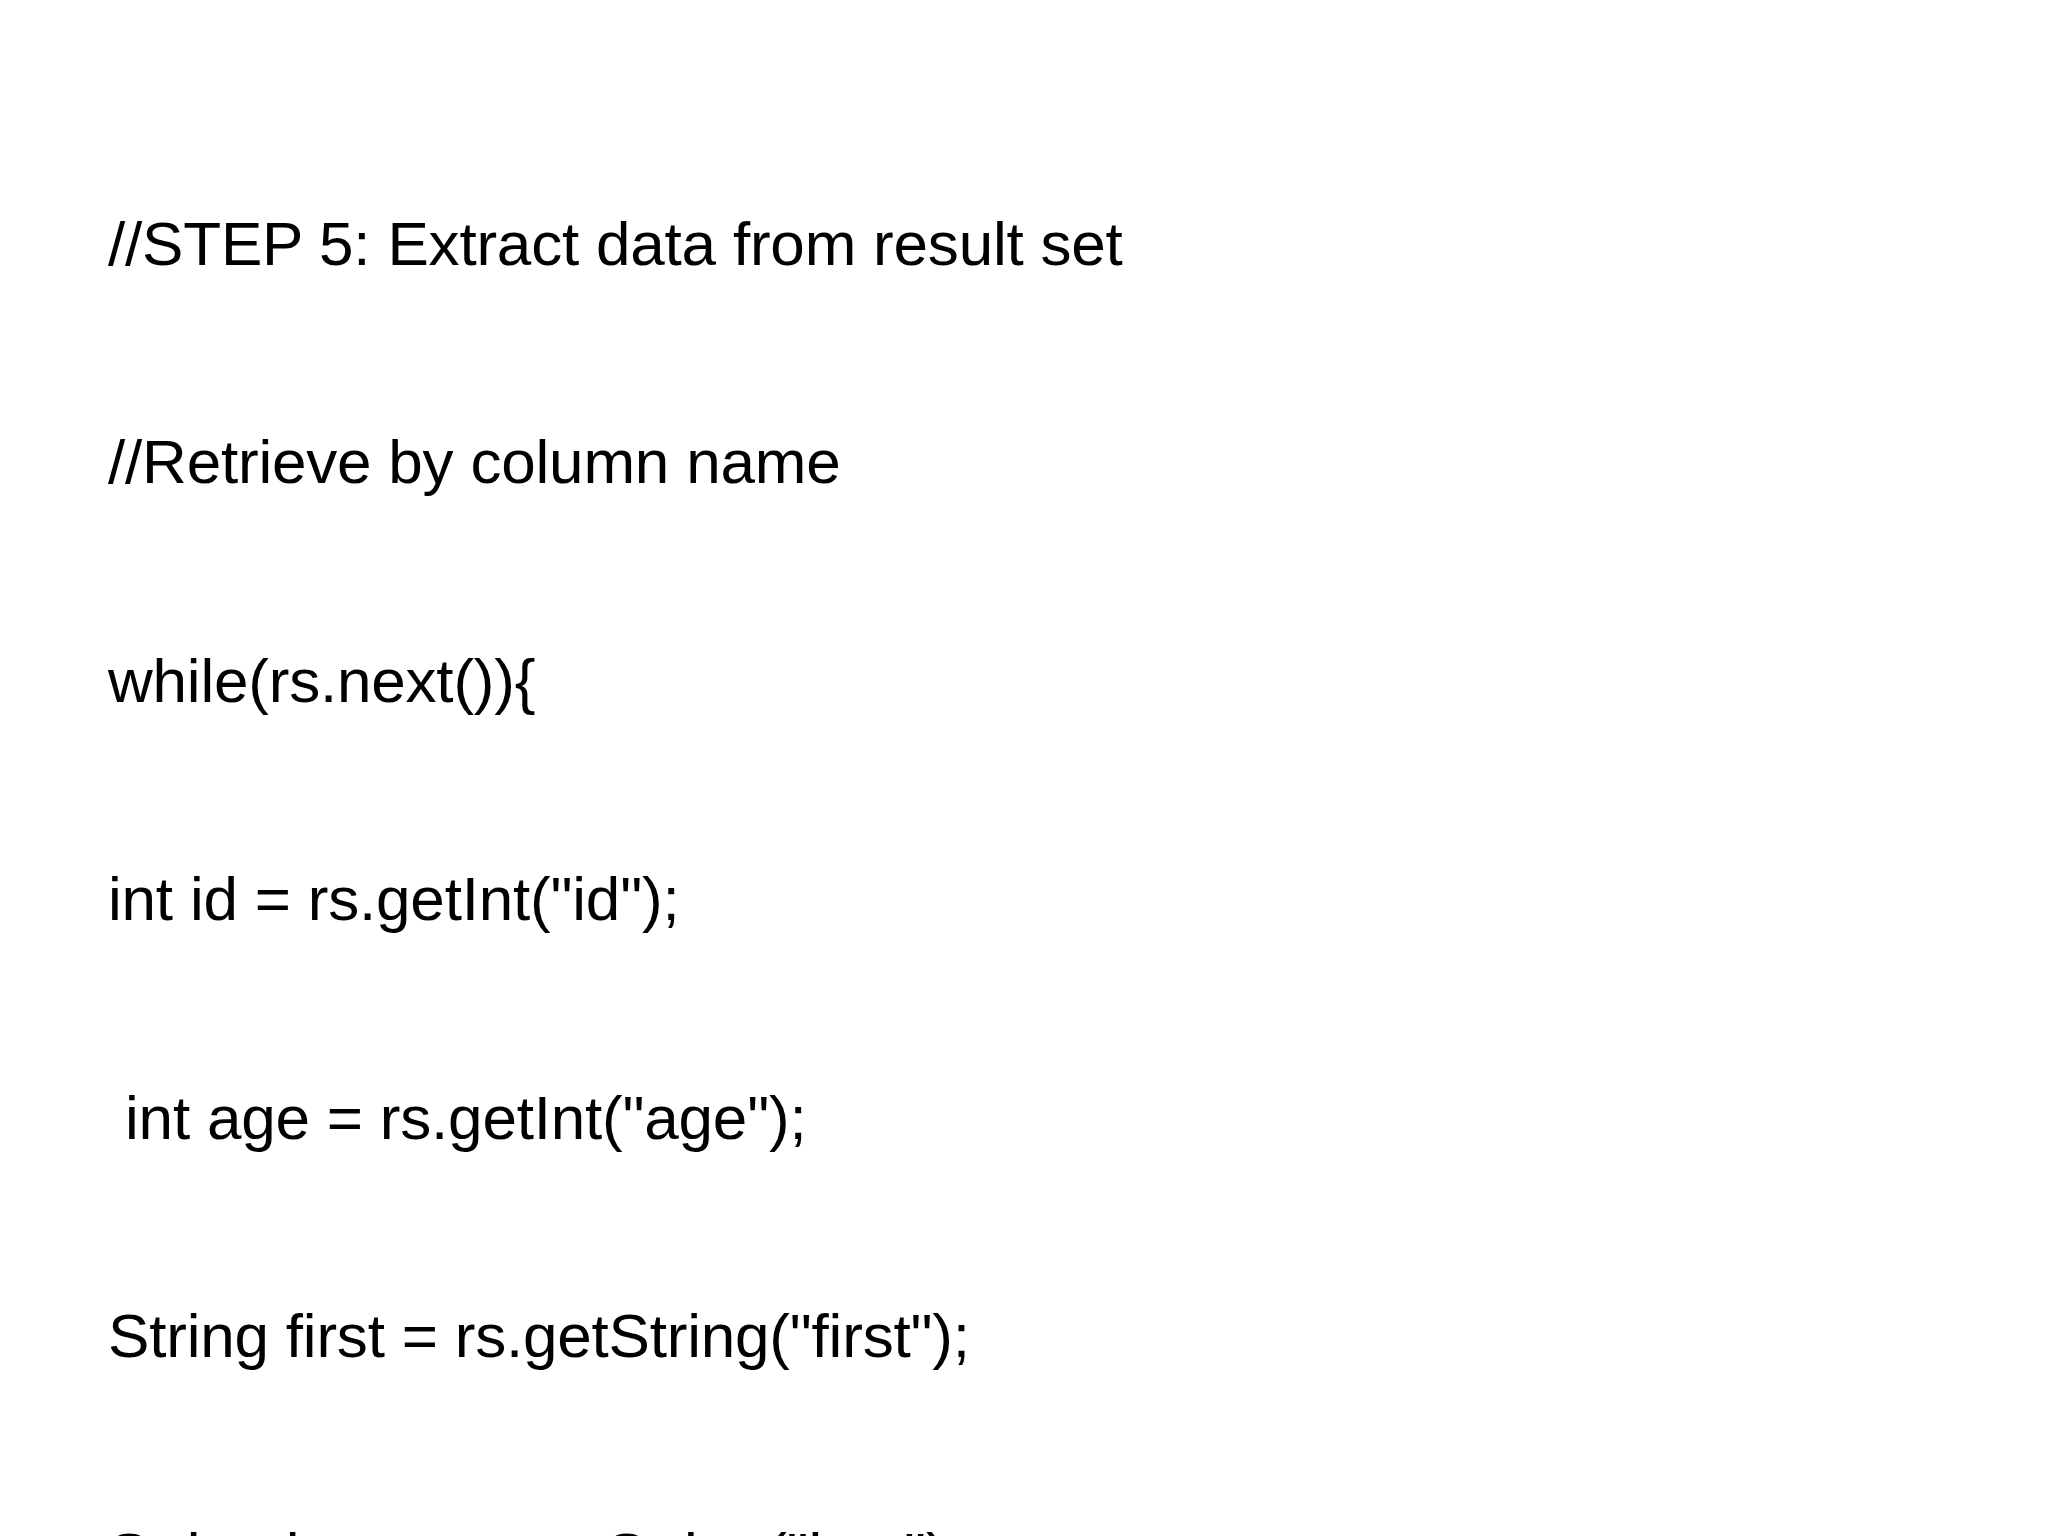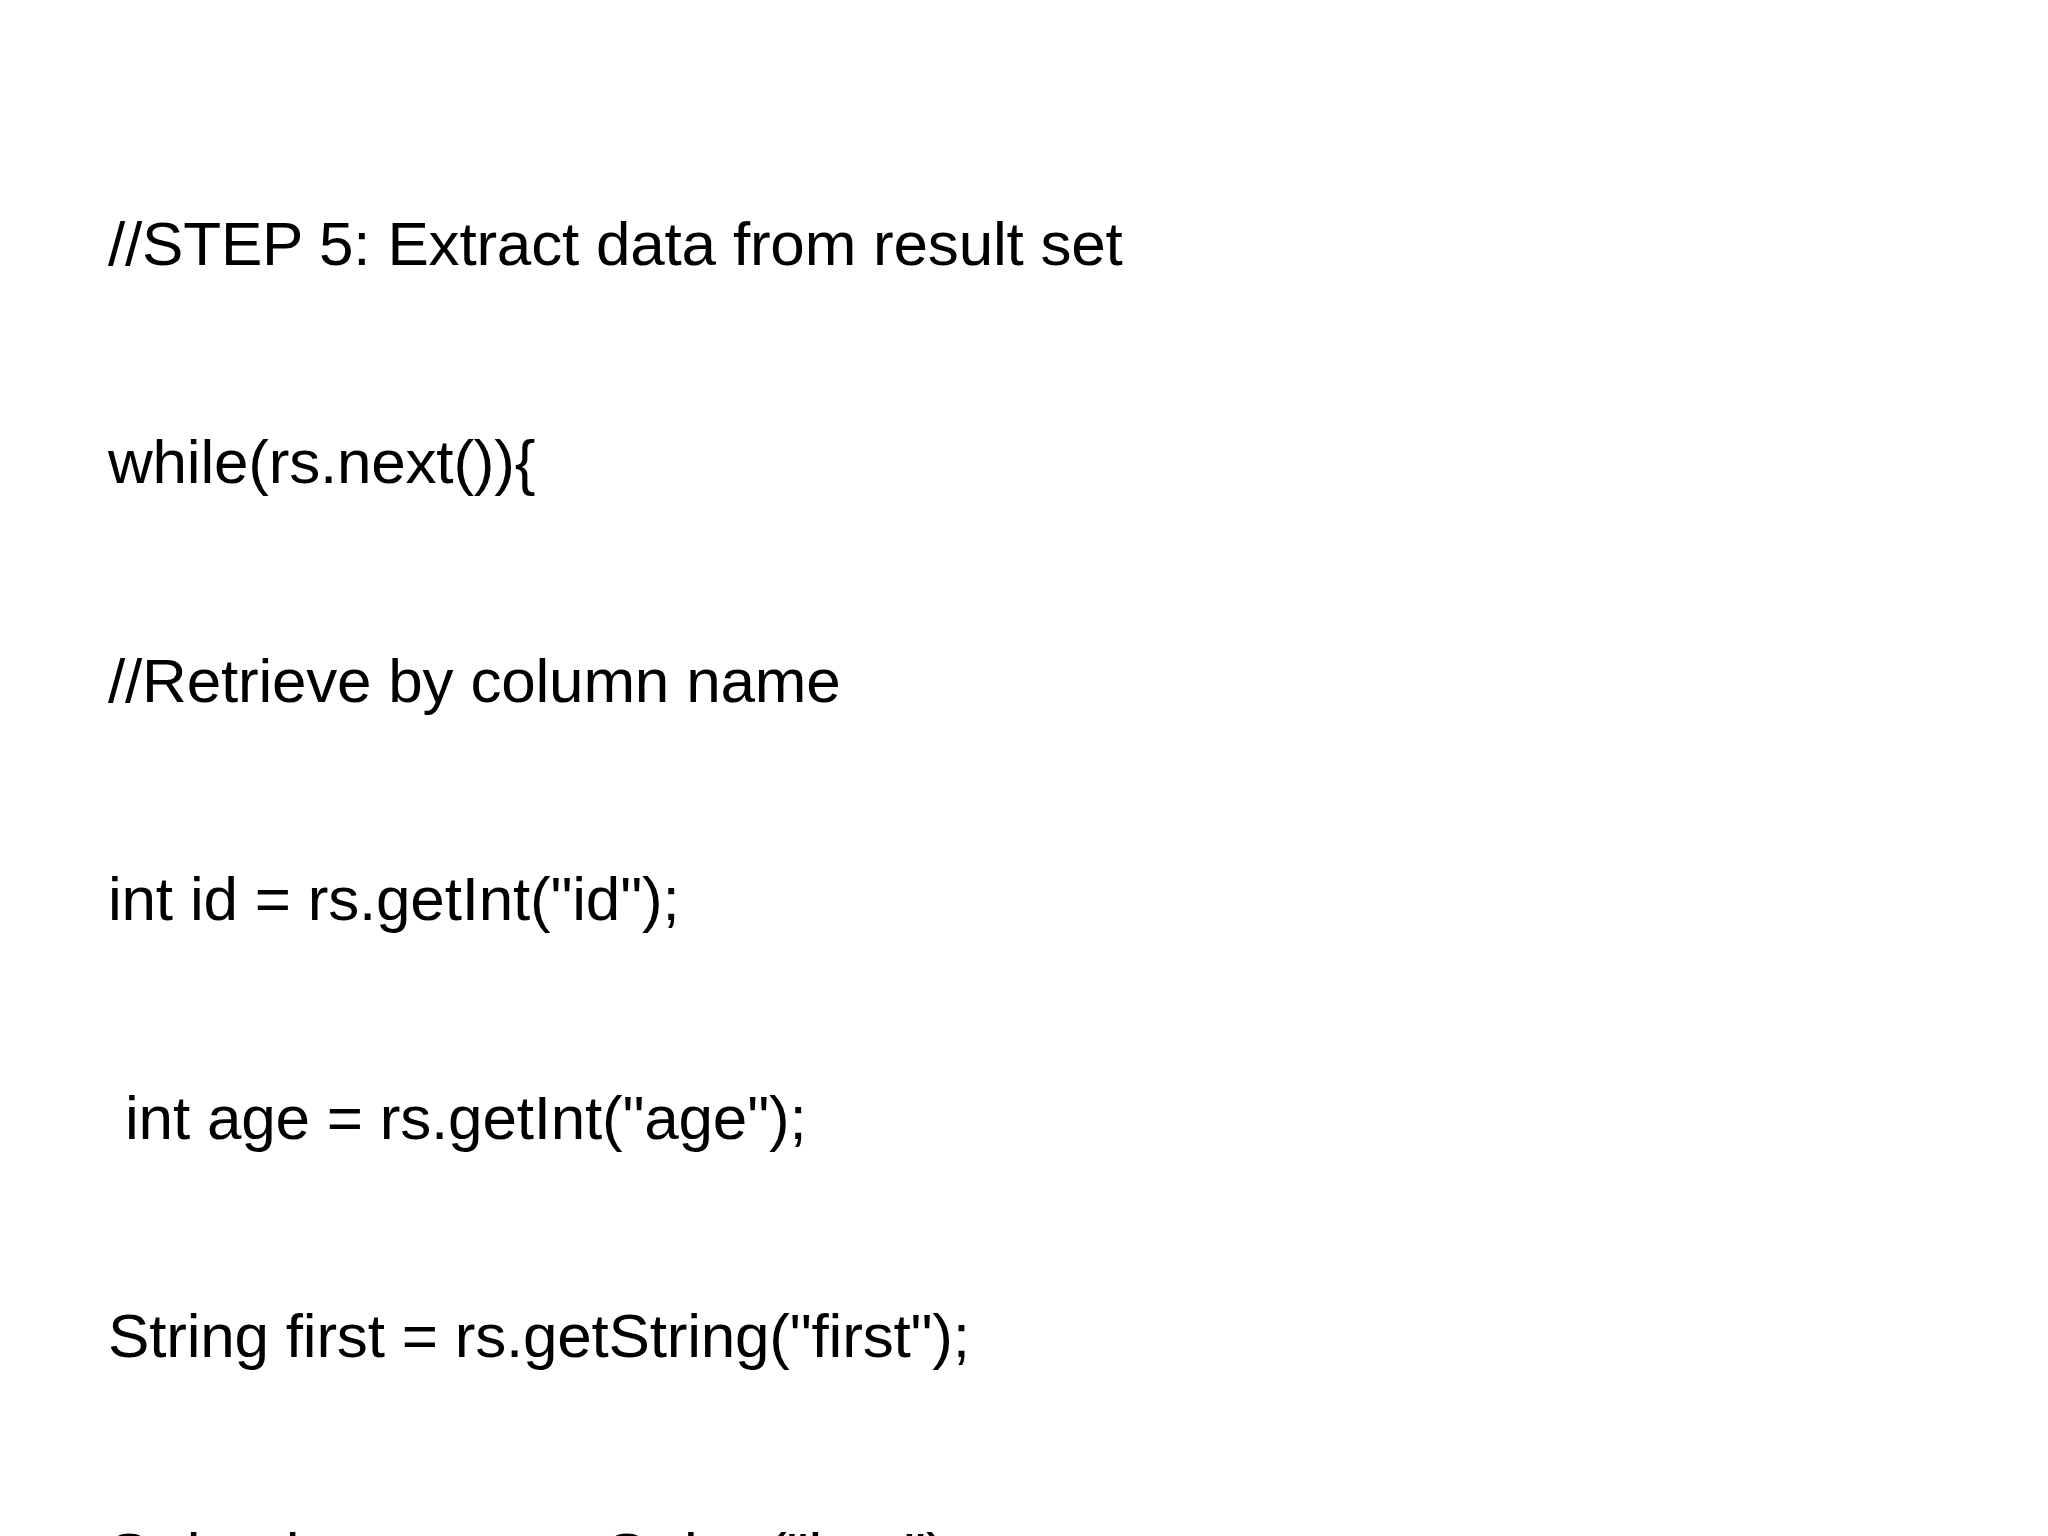--- a/index.html
+++ b/index.html
@@ -44,22 +44,22 @@
     text-indent: -72px;
     min-height: 1.175em;
   }
 </style>
 </head>
 <body>
 
 <div class="slide">
   <div class="code-block">
     <span class="code-line">//STEP 5: Extract data from result set</span>
+    <span class="code-line">//Retrieve by column name</span>
     <span class="code-line">while(rs.next()){</span>
-    <span class="code-line">//Retrieve by column name</span>
     <span class="code-line">int id = rs.getInt("id");</span>
     <span class="code-line"> int age = rs.getInt("age");</span>
     <span class="code-line">String first = rs.getString("first");</span>
     <span class="code-line">String last = rs.getString("last");</span>
     
     
     
   </div>
 </div>
 

